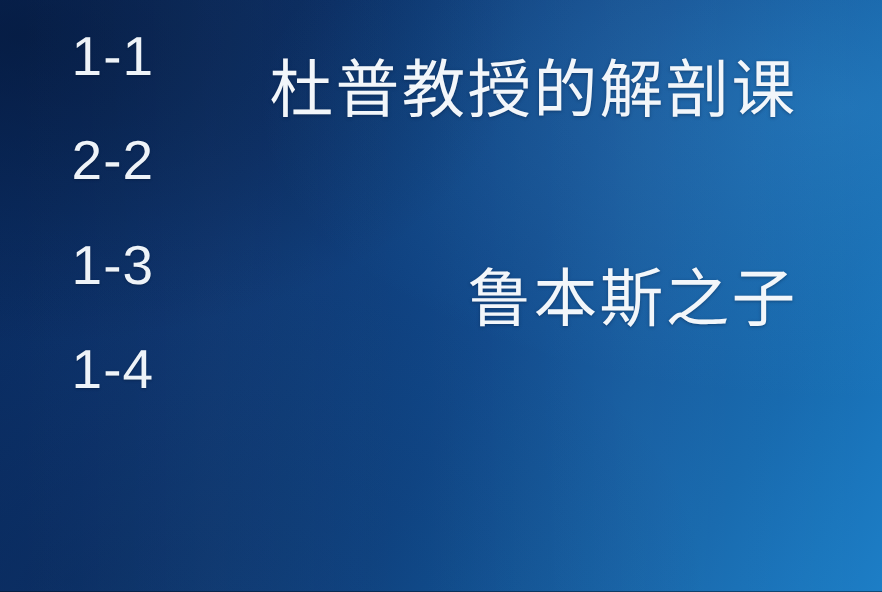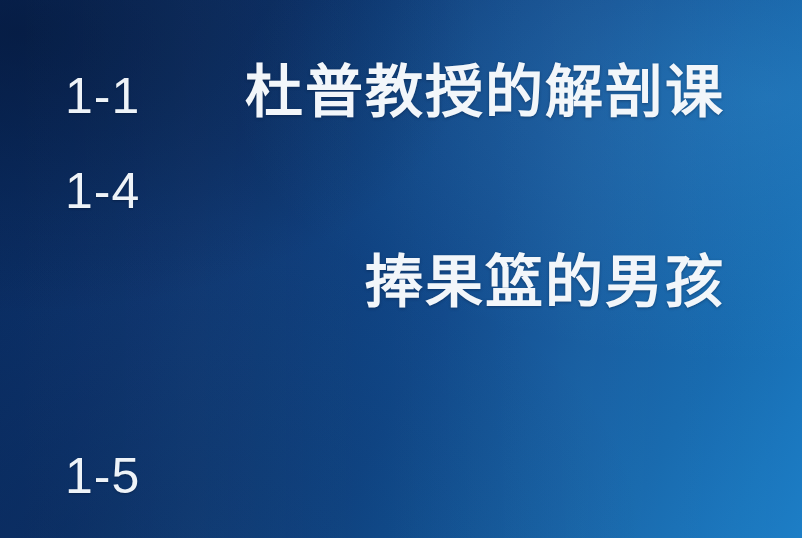--- a/index.html
+++ b/index.html
@@ -60,69 +60,71 @@
     z-index: 2;
     width: 660px;
     margin: 0;
     padding: 26px 77px 0 65px;
     list-style: none;
     box-sizing: content-box;
   }
 
   .row {
     display: flex;
-    align-items: flex-end;
+    align-items: flex-start;
     justify-content: flex-start;
     height: 95px;
   }
 
   .row-index {
     flex: 0 0 auto;
     font-size: 50px;
     font-weight: 400;
     line-height: 1;
     color: #eef3f8;
     letter-spacing: 1px;
     white-space: nowrap;
     text-shadow: 0 1px 2px rgba(4,22,52,0.45);
   }
 
   .row-title {
     flex: 1 1 auto;
     text-align: right;
     font-size: 58px;
-    font-weight: 700;
+    font-weight: 400;
     line-height: 1;
     color: #f2f6fa;
     letter-spacing: 2px;
     white-space: nowrap;
     text-shadow: 0 1px 3px rgba(4,22,52,0.40);
+    margin-top: 28px;
   }
 </style>
 </head>
 <body>
 
 <div class="slide">
 
   <ul class="list">
 
     <li class="row">
       <span class="row-index">1-1</span>
       <span class="row-title">杜普教授的解剖课</span>
     </li>
 
     <li class="row">
+      <span class="row-index">2-2</span>
+    </li>
+
+    <li class="row">
+      <span class="row-index">1-3</span>
+      <span class="row-title">鲁本斯之子</span>
+    </li>
+
+    <li class="row">
       <span class="row-index">1-4</span>
     </li>
 
     <li class="row">
-      <span class="row-title">捧果篮的男孩</span>
-    </li>
-
-    <li class="row">
-    </li>
-
-    <li class="row">
-      <span class="row-index">1-5</span>
     </li>
 
   </ul>
 </div>
 
 </body></html>

